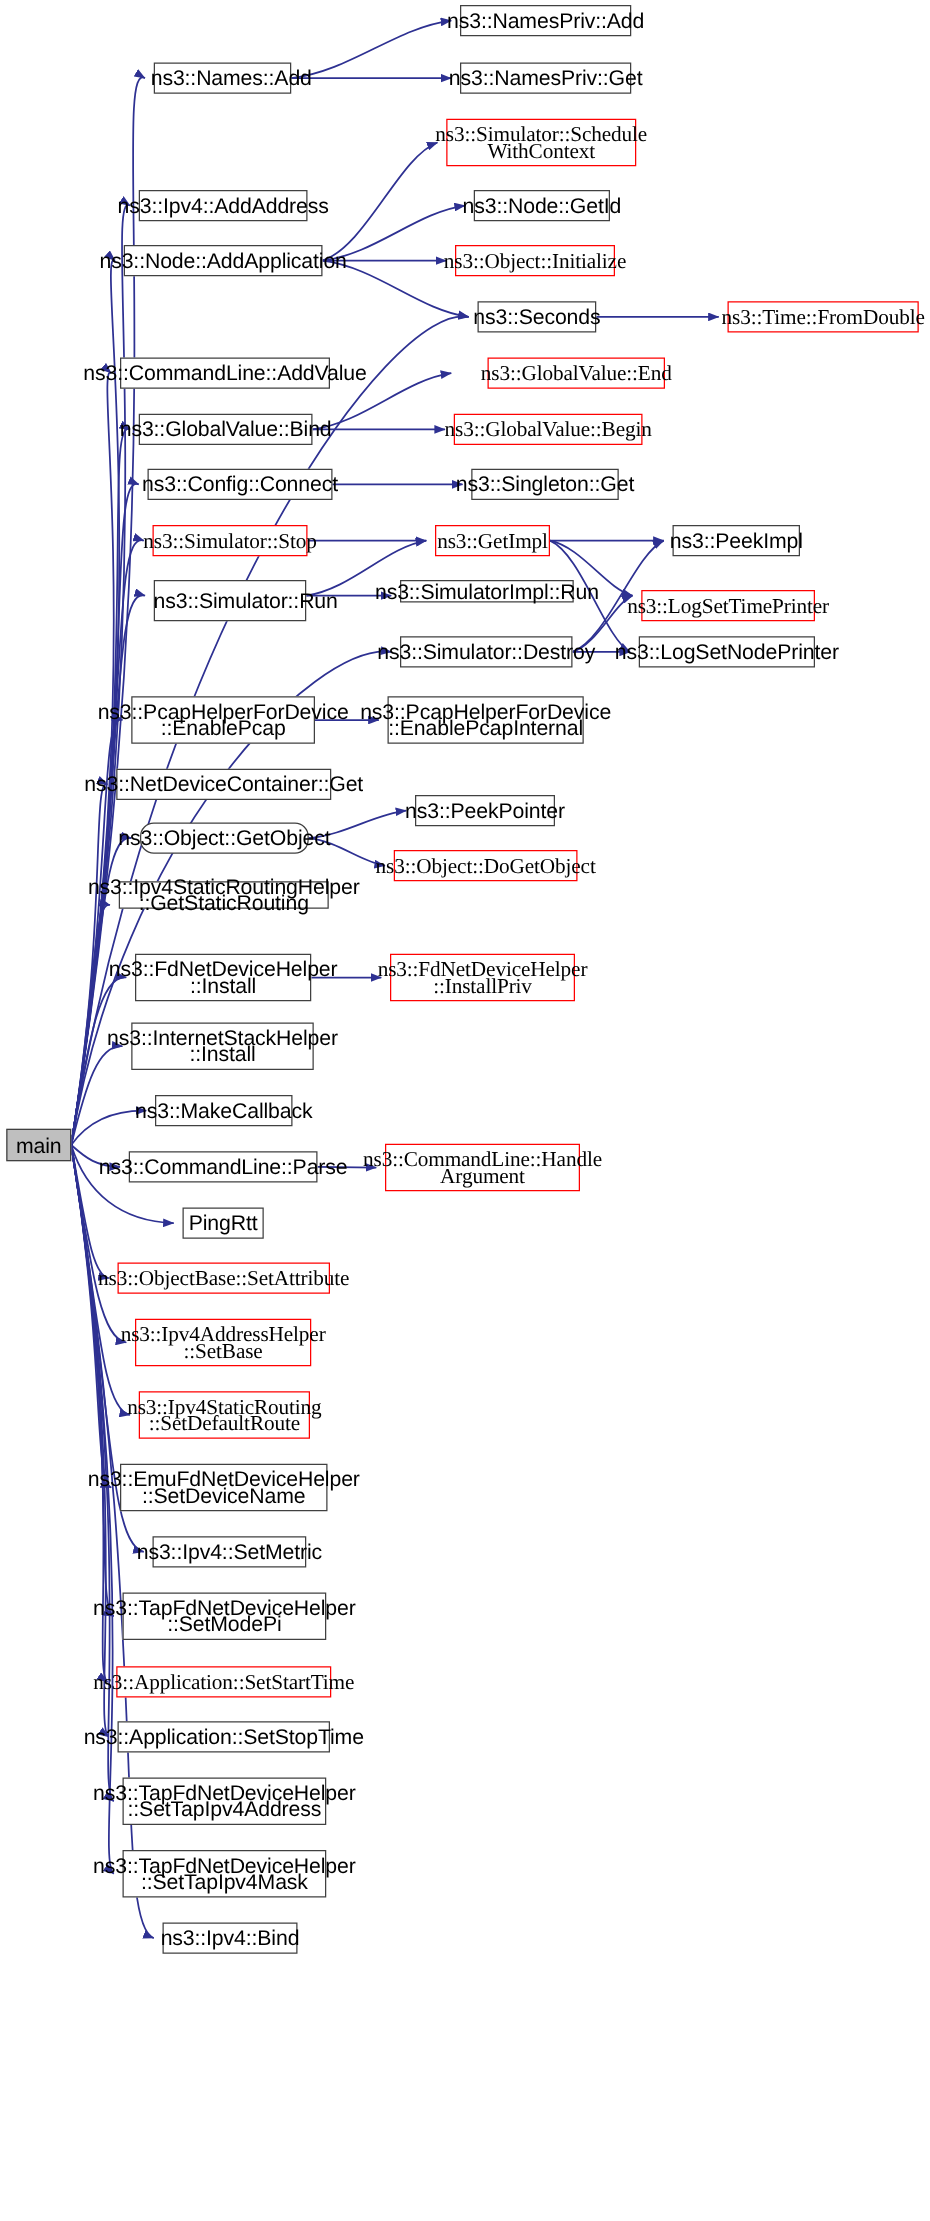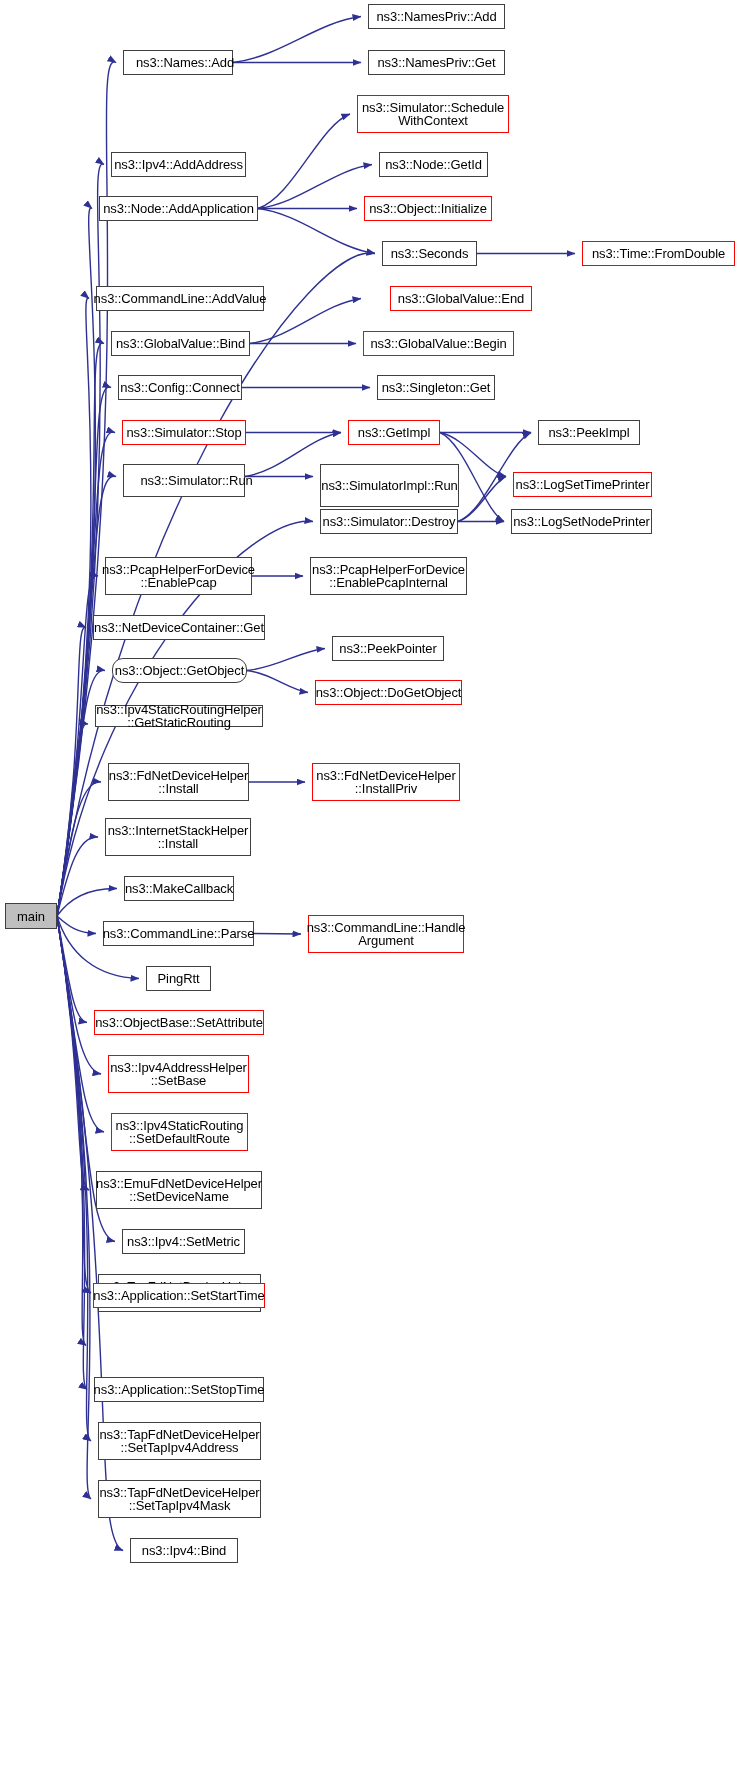--- a/index.html
+++ b/index.html
@@ -23,30 +23,31 @@
     height: 1777px;
     pointer-events: none;
   }
   .node {
     position: absolute;
     box-sizing: border-box;
     display: flex;
     align-items: center;
     justify-content: center;
     text-align: center;
-    font-size: 13px;
+    font-size: 17px;
     line-height: 13px;
     color: #000000;
     background: #ffffff;
     border: 1px solid #404040;
     white-space: pre-line;
     letter-spacing: -0.1px;
   }
   .node.red {
     border-color: #ff0000;
+    font-family: Liberation Serif, serif;
   }
   .node.root {
     background: #bfbfbf;
     border-color: #404040;
   }
 </style>
 </head>
 <body>
 
 <div id="graph">
@@ -123,27 +124,27 @@
       <div class="node" style="left: 111px; top: 152px; width: 135px; height: 25px;">ns3::Ipv4::AddAddress</div>
       <div class="node" style="left: 379px; top: 152px; width: 109px; height: 25px;">ns3::Node::GetId</div>
       <div class="node" style="left: 99px; top: 196px; width: 159px; height: 25px;">ns3::Node::AddApplication</div>
       <div class="node red" style="left: 364px; top: 196px; width: 128px; height: 25px;">ns3::Object::Initialize</div>
       <div class="node" style="left: 382px; top: 241px; width: 95px; height: 25px;">ns3::Seconds</div>
       <div class="node red" style="left: 582px; top: 241px; width: 153px; height: 25px;">ns3::Time::FromDouble</div>
       <div class="node" style="left: 96px; top: 286px; width: 168px; height: 25px;">ns3::CommandLine::AddValue</div>
       <div class="node red" style="left: 368px; top: 286px; width: 142px; height: 25px; margin-left: 22px;">ns3::GlobalValue::End</div>
       <div class="node" style="left: 111px; top: 331px; width: 139px; height: 25px;">ns3::GlobalValue::Bind</div>
       <div class="node red" style="left: 363px; top: 331px; width: 151px; height: 25px;">ns3::GlobalValue::Begin</div>
-      <div class="node" style="left: 118px; top: 375px; width: 124px; height: 25px;">ns3::Config::Connect</div>
+      <div class="node" style="left: 118px; top: 375px; width: 148px; height: 25px;">ns3::Config::Connect</div>
       <div class="node" style="left: 377px; top: 375px; width: 118px; height: 25px;">ns3::Singleton::Get</div>
       <div class="node red" style="left: 122px; top: 420px; width: 124px; height: 25px;">ns3::Simulator::Stop</div>
       <div class="node red" style="left: 348px; top: 420px; width: 92px; height: 25px;">ns3::GetImpl</div>
       <div class="node" style="left: 538px; top: 420px; width: 102px; height: 25px;">ns3::PeekImpl</div>
       <div class="node" style="left: 123px; top: 464px; width: 122px; height: 33px; padding-left: 25px;">ns3::Simulator::Run</div>
-      <div class="node" style="left: 320px; top: 464px; width: 139px; height: 43px;">ns3::SimulatorImpl::Run</div>
+      <div class="node" style="left: 320px; top: 464px; width: 139px; height: 18px;">ns3::SimulatorImpl::Run</div>
       <div class="node red" style="left: 513px; top: 472px; width: 139px; height: 25px;">ns3::LogSetTimePrinter</div>
       <div class="node" style="left: 320px; top: 509px; width: 138px; height: 25px;">ns3::Simulator::Destroy</div>
       <div class="node" style="left: 511px; top: 509px; width: 141px; height: 25px;">ns3::LogSetNodePrinter</div>
       <div class="node" style="left: 105px; top: 557px; width: 147px; height: 38px;">ns3::PcapHelperForDevice
 ::EnablePcap</div>
       <div class="node" style="left: 310px; top: 557px; width: 157px; height: 38px;">ns3::PcapHelperForDevice
 ::EnablePcapInternal</div>
       <div class="node" style="left: 93px; top: 615px; width: 172px; height: 25px;">ns3::NetDeviceContainer::Get</div>
       <div class="node" style="left: 332px; top: 636px; width: 112px; height: 25px;">ns3::PeekPointer</div>
       <div class="node" style="left: 112px; top: 658px; width: 135px; height: 25px; border-radius: 11px;">ns3::Object::GetObject</div>
@@ -164,21 +165,21 @@
       <div class="node red" style="left: 94px; top: 1010px; width: 170px; height: 25px;">ns3::ObjectBase::SetAttribute</div>
       <div class="node red" style="left: 108px; top: 1055px; width: 141px; height: 38px;">ns3::Ipv4AddressHelper
 ::SetBase</div>
       <div class="node red" style="left: 111px; top: 1113px; width: 137px; height: 38px;">ns3::Ipv4StaticRouting
 ::SetDefaultRoute</div>
       <div class="node" style="left: 96px; top: 1171px; width: 166px; height: 38px;">ns3::EmuFdNetDeviceHelper
 ::SetDeviceName</div>
       <div class="node" style="left: 122px; top: 1229px; width: 123px; height: 25px;">ns3::Ipv4::SetMetric</div>
       <div class="node" style="left: 98px; top: 1274px; width: 163px; height: 38px;">ns3::TapFdNetDeviceHelper
 ::SetModePi</div>
-      <div class="node red" style="left: 93px; top: 1283px; width: 172px; height: 25px;">ns3::Application::SetStartTime</div>
+      <div class="node red" style="left: 93px; top: 1333px; width: 172px; height: 25px;">ns3::Application::SetStartTime</div>
       <div class="node" style="left: 94px; top: 1377px; width: 170px; height: 25px;">ns3::Application::SetStopTime</div>
       <div class="node" style="left: 98px; top: 1422px; width: 163px; height: 38px;">ns3::TapFdNetDeviceHelper
 ::SetTapIpv4Address</div>
       <div class="node" style="left: 98px; top: 1480px; width: 163px; height: 38px;">ns3::TapFdNetDeviceHelper
 ::SetTapIpv4Mask</div>
       <div class="node" style="left: 130px; top: 1538px; width: 108px; height: 25px;">ns3::Ipv4::Bind</div>
     </div>
 </div>
 
 </body></html>

